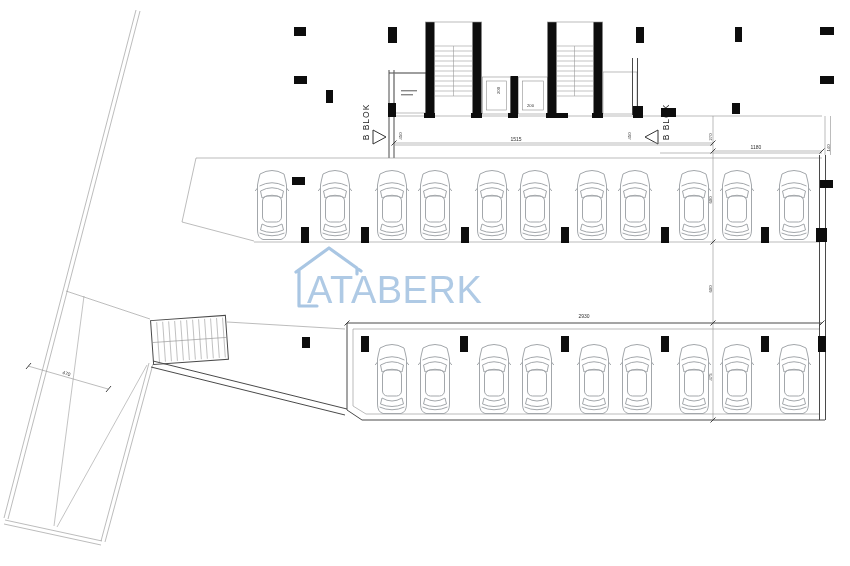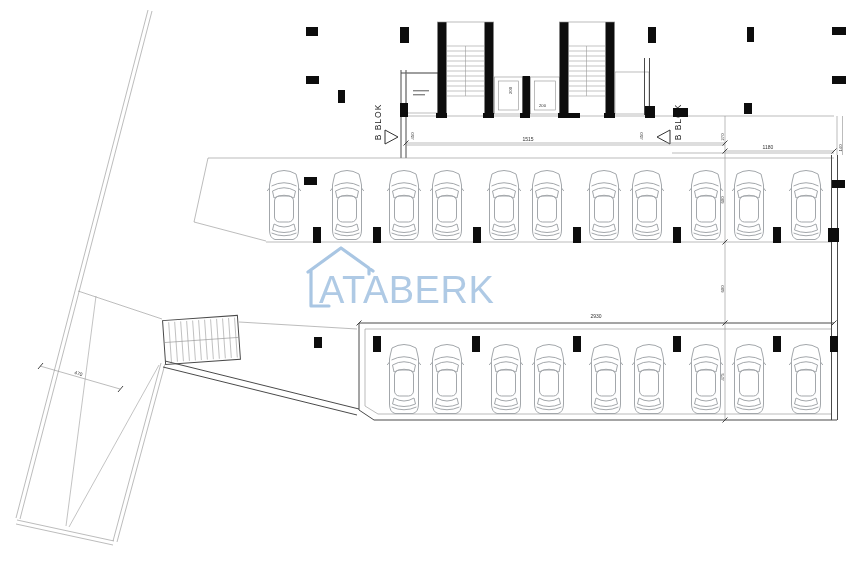--- a/index.html
+++ b/index.html
@@ -1,17 +1,17 @@
 <!DOCTYPE html>
 <html><head>
 <meta charset="utf-8">
 <style>
   html,body{margin:0;padding:0;background:#ffffff;}
   body{width:850px;height:566px;overflow:hidden;font-family:"Liberation Sans",sans-serif;}
-  #plan-wrap{position:relative;width:738px;height:566px;background:#ffffff;margin-left:12px;}
+  #plan-wrap{position:relative;width:738px;height:566px;background:#ffffff;}
   svg{display:block}
   text{font-family:"Liberation Sans",sans-serif;fill:#333;}
   .dim{font-size:5px;fill:#333;}
   .dim-tiny{font-size:4.2px;fill:#333;}
   .blok{font-size:8.5px;letter-spacing:1px;fill:#1a1a1a;}
   .logo-text{font-size:38px;letter-spacing:.5px;fill:#a9c6e3;opacity:.92;}
   .wall{stroke:#4a4a4a;stroke-width:1;fill:none;}
   .thin{stroke:#8f8f8f;stroke-width:.6;fill:none;}
   .tread{stroke:#9a9a9a;stroke-width:.6;fill:none;}
   .col{fill:#0d0d0d;stroke:none;}

